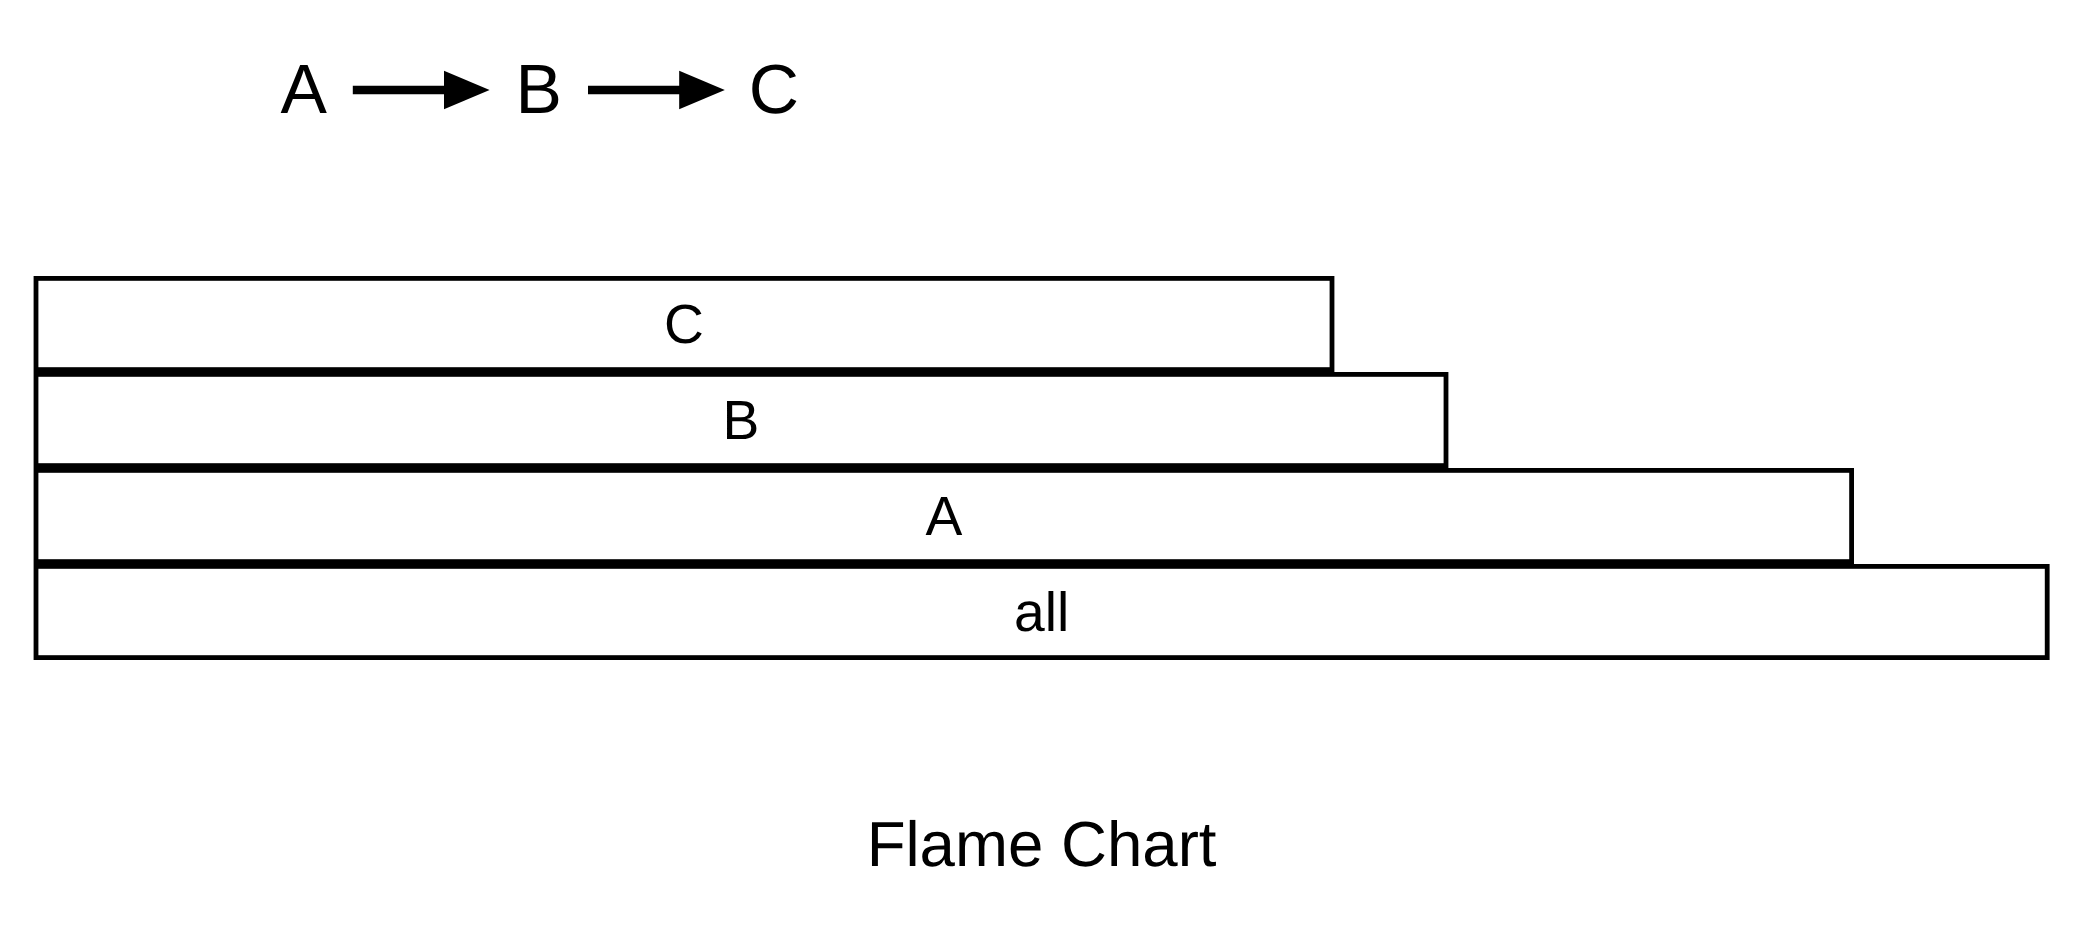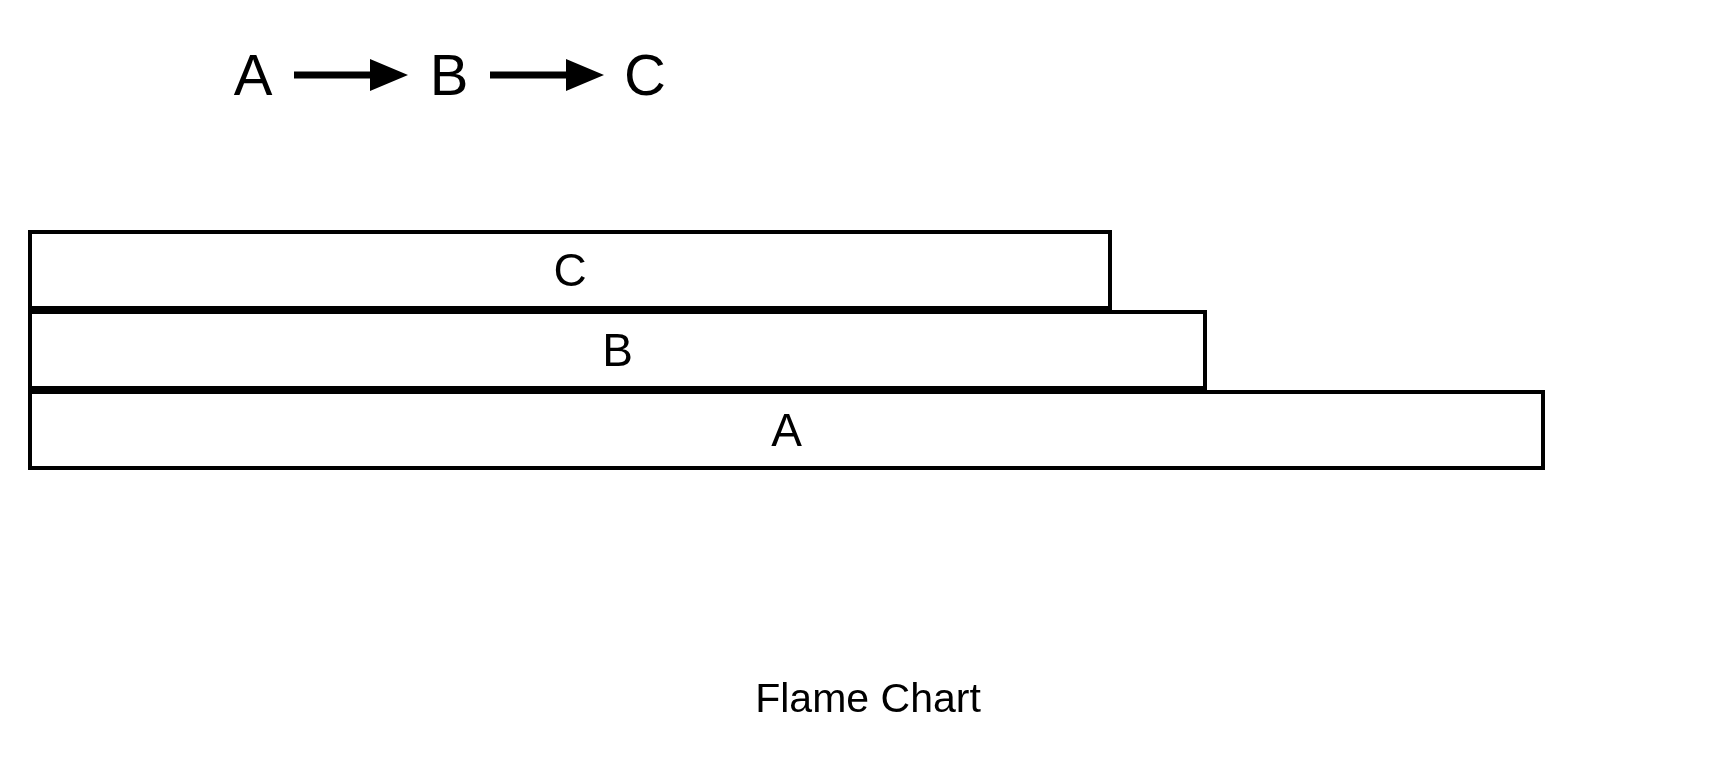--- a/index.html
+++ b/index.html
@@ -72,21 +72,21 @@
     user-select: none;
   }
 
   
   #chart-caption {
     position: absolute;
     left: 0;
     top: 678px;
     width: 1736px;
     text-align: center;
-    font-size: 41px;
+    font-size: 53px;
     line-height: 1;
     color: #000000;
     font-family: "Liberation Sans", sans-serif;
   }
 </style>
 </head>
 <body>
 
 <div id="canvas">
 
@@ -120,17 +120,20 @@
     </div>
 
     <div class="flame-row" style="left: 28px; top: 310px; width: 1179px; height: 80px; border-color: rgb(0, 0, 0);">
       <span class="flame-label">B</span>
     </div>
 
     <div class="flame-row" style="left: 28px; top: 390px; width: 1517px; height: 80px; border-color: rgb(0, 0, 0);">
       <span class="flame-label">A</span>
     </div>
 
+    <div class="flame-row" style="left: 28px; top: 470px; width: 1680px; height: 80px; border-color: rgb(0, 0, 0);">
+      <span class="flame-label">all</span>
+    </div>
   </div>
 
   <div id="chart-caption">Flame Chart</div>
 
 </div>
 
 </body></html>

